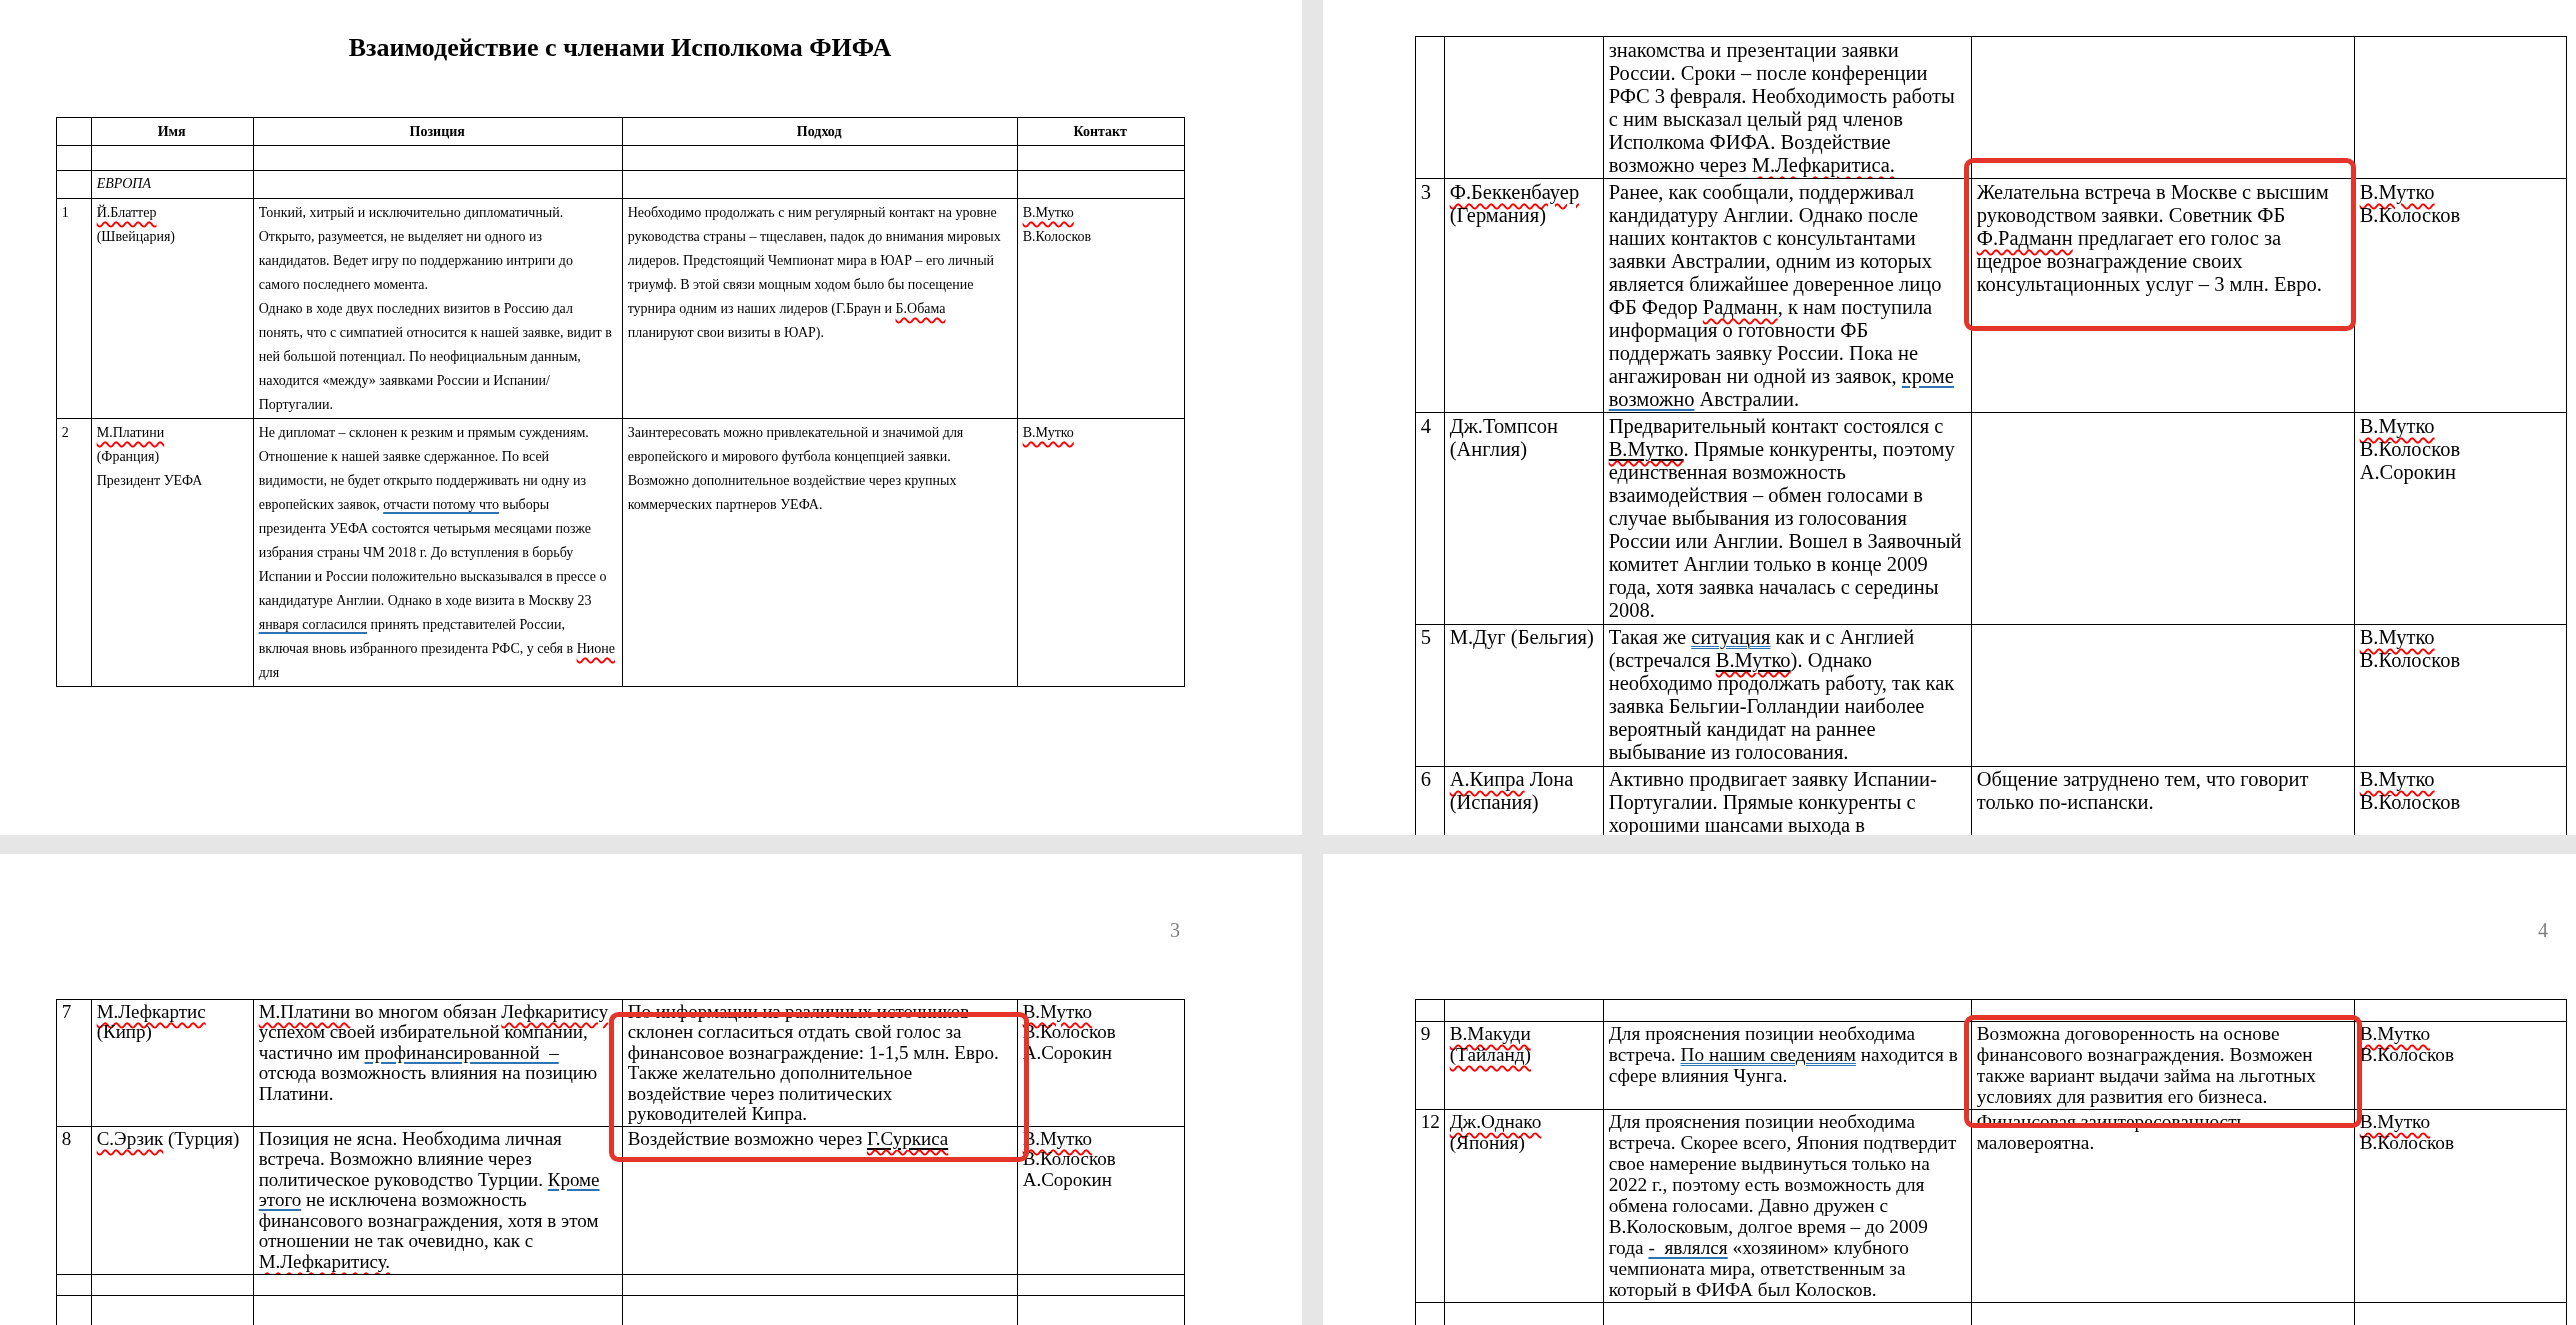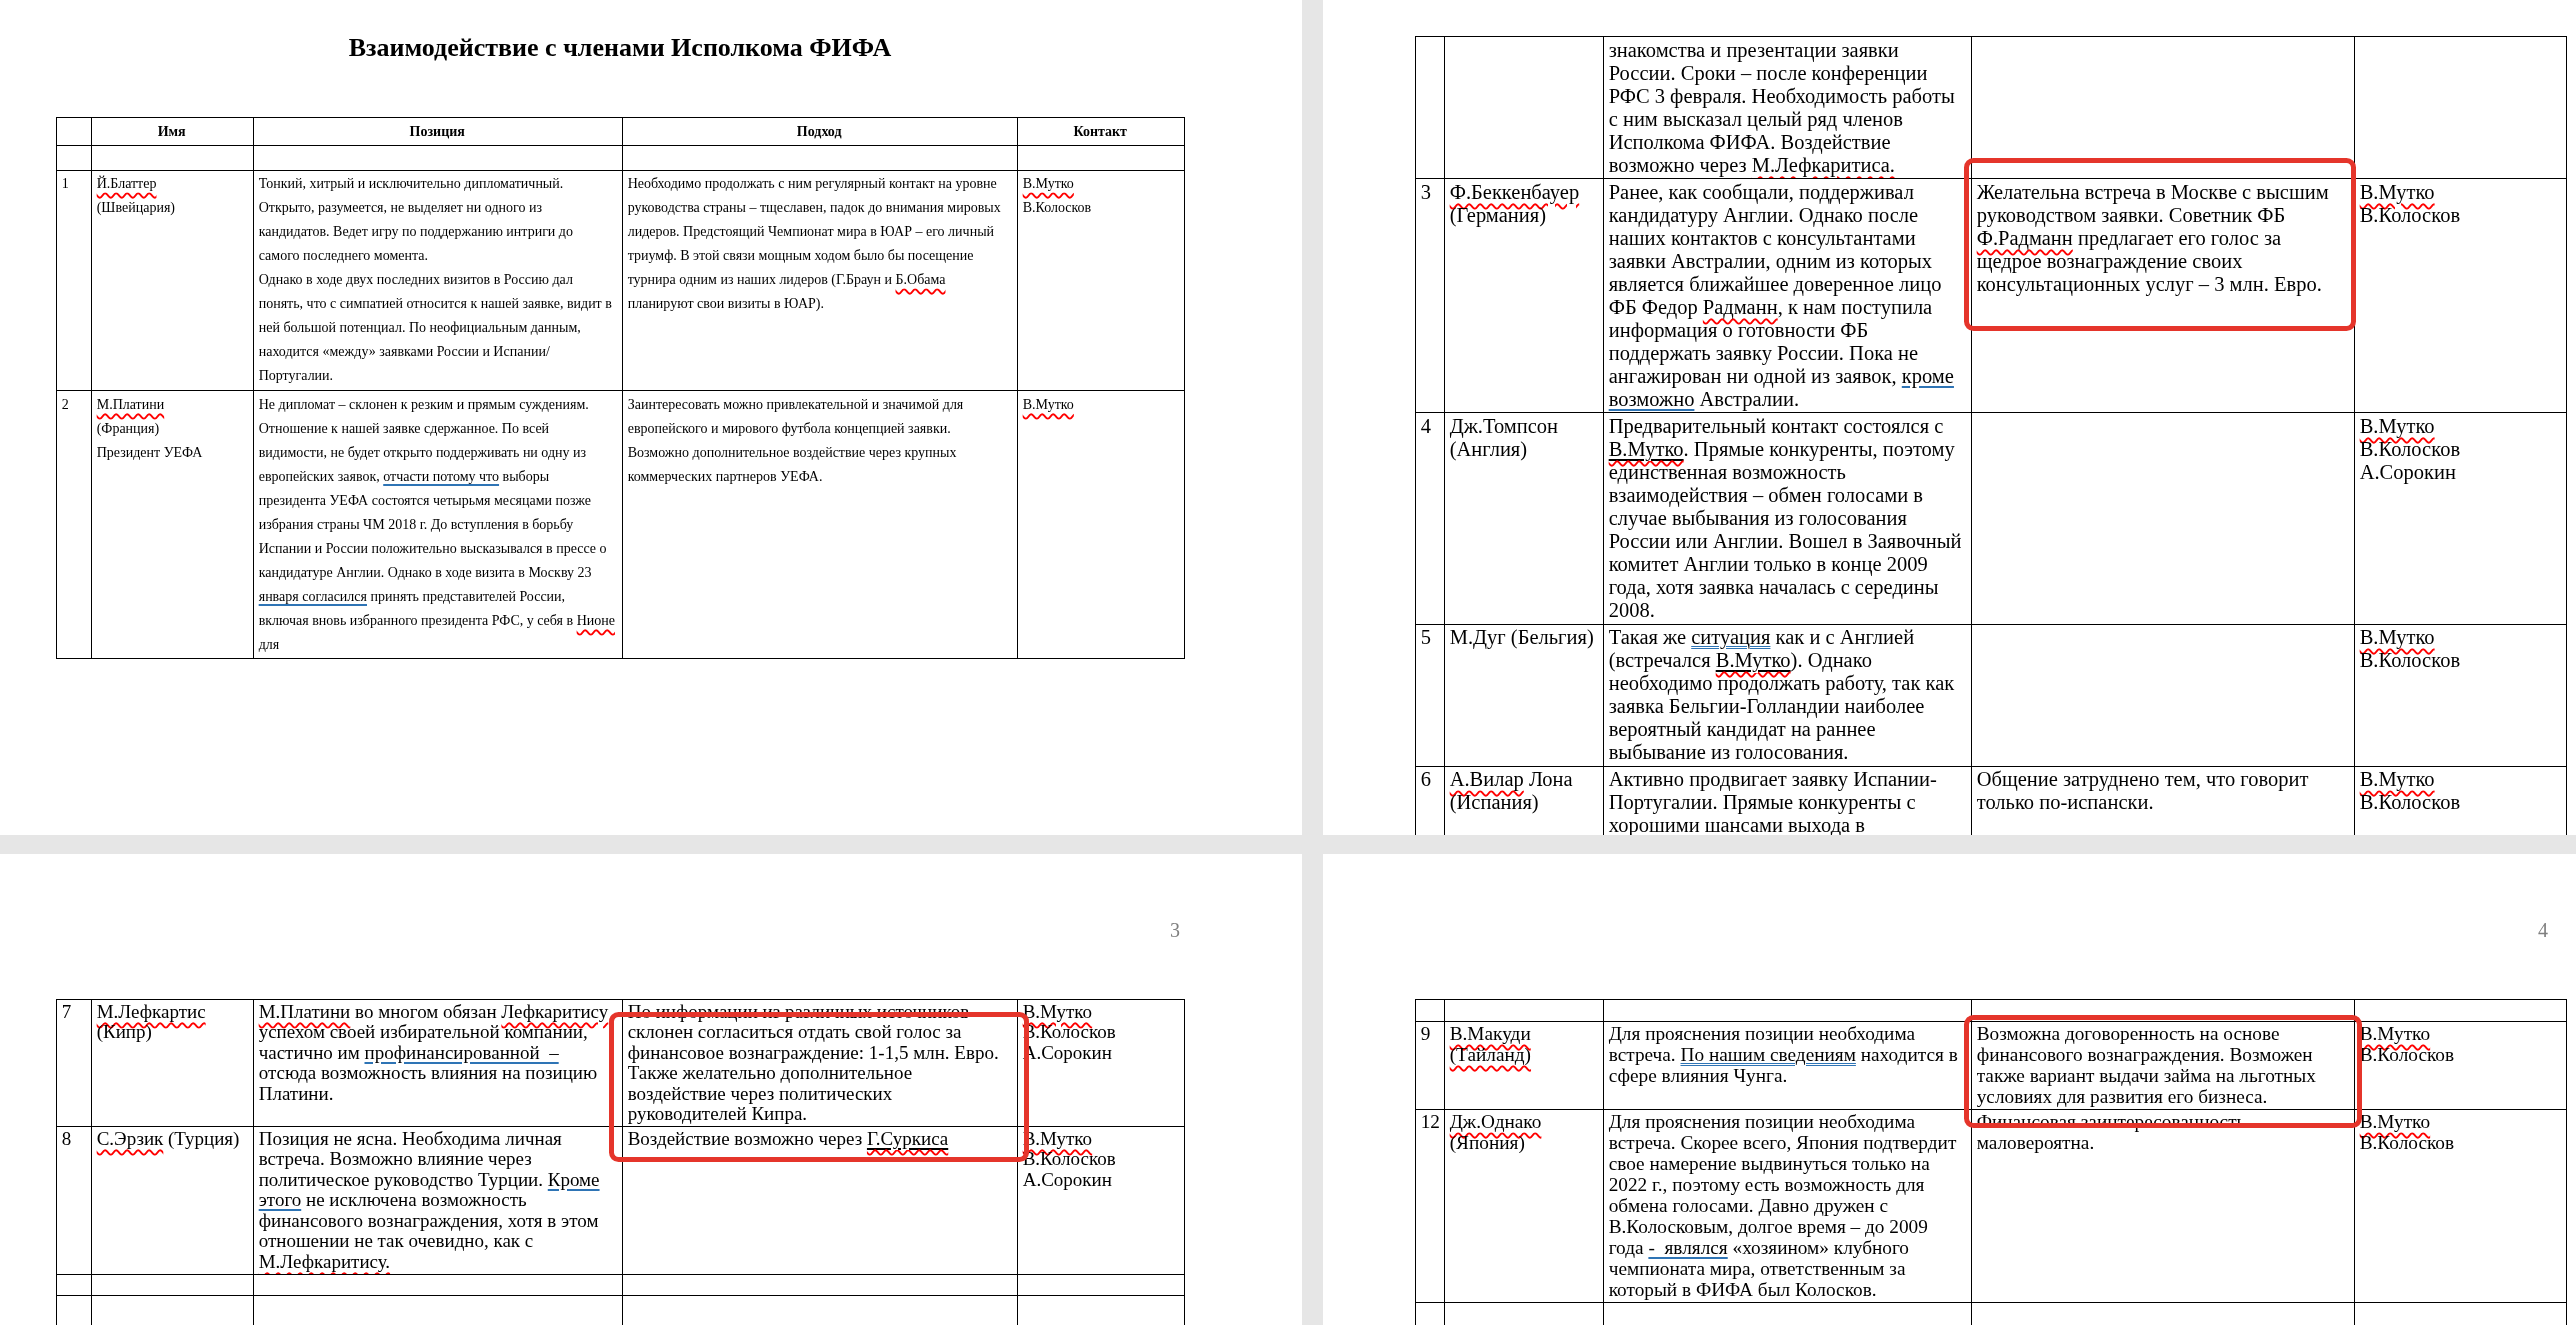--- a/index.html
+++ b/index.html
@@ -78,20 +78,27 @@
       <th class="hdr">Подход</th>
       <th class="hdr">Контакт</th>
     </tr>
     <tr class="r-short">
       <td></td>
           <td></td>
       <td></td>
           <td></td>
       <td></td>
     </tr>
+    <tr class="r-short">
+      <td></td>
+      <td class="section">ЕВРОПА</td>
+      <td></td>
+          <td></td>
+      <td></td>
+    </tr>
     <tr>
       <td class="c-num">1</td>
       <td><span class="sp">Й.Блаттер</span><br>(Швейцария)</td>
       <td>Тонкий, хитрый и исключительно дипломатичный. Открыто, разумеется, не выделяет ни одного из кандидатов. Ведет игру по поддержанию интриги до самого последнего момента.<br>Однако в ходе двух последних визитов в Россию дал понять, что с симпатией относится к нашей заявке, видит в ней большой потенциал. По неофициальным данным, находится «между» заявками России и Испании/Португалии.</td>
       <td>Необходимо продолжать с ним регулярный контакт на уровне руководства страны – тщеславен, падок до внимания мировых лидеров. Предстоящий Чемпионат мира в ЮАР – его личный триумф. В этой связи мощным ходом было бы посещение турнира одним из наших лидеров (Г.Браун и <span class="sp">Б.Обама</span> планируют свои визиты в ЮАР).</td>
       <td><span class="sp">В.Мутко</span><br>В.Колосков</td>
     </tr>
     <tr>
       <td class="c-num">2</td>
       <td><span class="sp">М.Платини</span><br>(Франция)<br>Президент УЕФА</td>
@@ -136,21 +143,21 @@
     </tr>
     <tr>
       <td class="c-num">5</td>
       <td>М.Дуг (Бельгия)</td>
       <td>Такая же <span class="insd">ситуация</span> как и с Англией (встречался <span class="u"><span class="sp">В.Мутко</span></span>). Однако необходимо продолжать работу, так как заявка Бельгии-Голландии наиболее вероятный кандидат на раннее выбывание из голосования.</td>
       <td></td>
       <td><span class="sp">В.Мутко</span><br>В.Колосков</td>
     </tr>
     <tr>
       <td class="c-num">6</td>
-      <td><span class="sp">А.Вилар</span> Лона<br>(Испания)</td>
+      <td><span class="sp">А.Кипра</span> Лона<br>(Испания)</td>
       <td>Активно продвигает заявку Испании-Португалии. Прямые конкуренты с хорошими шансами выхода в финальный</td>
       <td>Общение затруднено тем, что говорит только по-испански.</td>
       <td><span class="sp">В.Мутко</span><br>В.Колосков</td>
     </tr>
   </tbody>
     </table>
   <div class="redbox" id="box-beckenbauer"></div>
 </div>
 
 <div class="page" id="page3">

